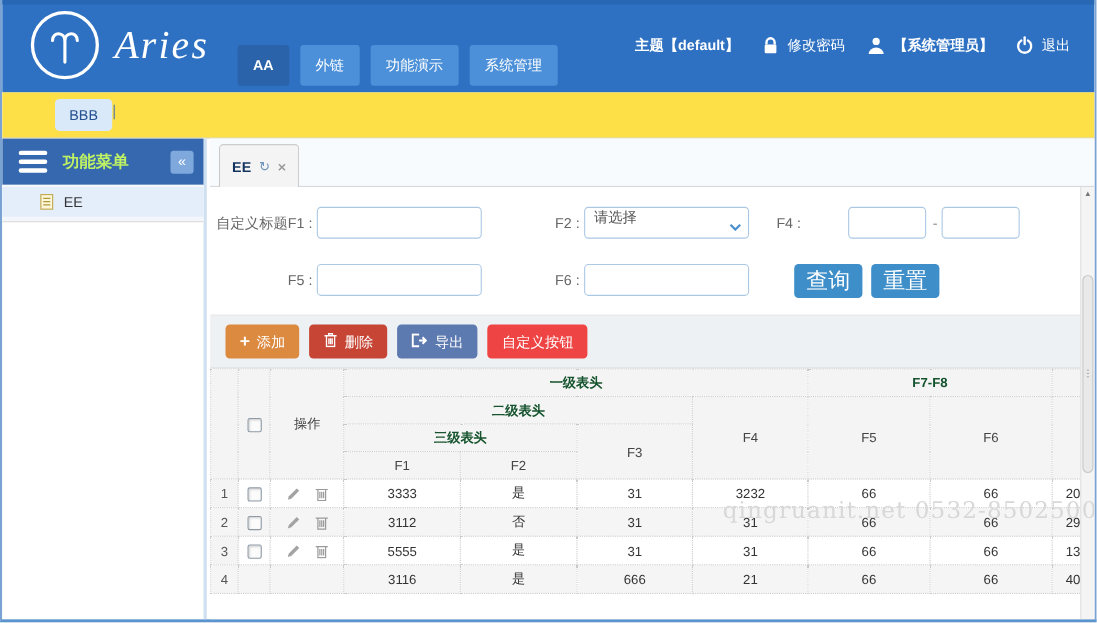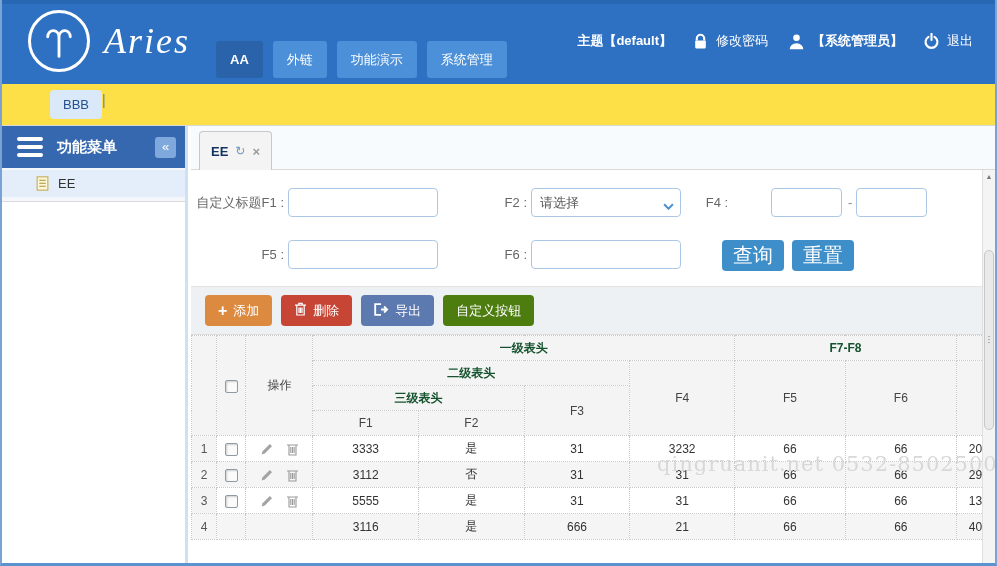--- a/index.html
+++ b/index.html
@@ -27,21 +27,21 @@
   .crumb-bar { position:absolute; left:0; top:84px; right:0; height:42px; background:#fde047; border-bottom:1px solid #d8d8d8; }
   .crumb-badge { position:absolute; left:48px; top:6px; height:29px; line-height:29px; padding:0 13px; background:#d9e9fa;
                  border-radius:4px; color:#24508f; font-size:13px; cursor:pointer; }
   .crumb-sep { position:absolute; left:100px; top:8px; color:#5f7fa5; font-size:14px; }
 
   
   .sidebar { position:absolute; left:0; top:126px; width:186px; bottom:0; background:#fff; border-right:3px solid #cfe0f0; }
   .sidebar-header { height:42px; background:#3568ae; display:flex; align-items:center; padding:0 9px; }
   .hamburger { width:26px; display:flex; flex-direction:column; gap:4px; margin-left:6px; cursor:pointer; }
   .hamburger i { display:block; height:4px; background:#fff; border-radius:2px; }
-  .sidebar-title { flex:1; color:#ffffff; font-size:15px; font-weight:bold; margin-left:14px; }
+  .sidebar-title { flex:1; color:#bef264; font-size:15px; font-weight:bold; margin-left:14px; }
   .collapse-btn { width:21px; height:21px; background:#7fa8dc; border-radius:3px; color:#fff; font-size:13px; line-height:20px;
                   text-align:center; cursor:pointer; }
   .tree { background:#f3f6fa; border-bottom:1px solid #dcdcdc; padding:2px 0 4px 0; }
   .tree-row { height:27px; display:flex; align-items:center; font-size:13px; color:#333; cursor:pointer; }
   .tree-row.folder { padding-left:7px; }
   .tree-row.leaf { padding-left:34px; background:#e4eefb; }
   .caret { width:0; height:0; border-left:5px solid transparent; border-right:5px solid transparent; border-top:6px solid #3c3c3c;
            margin-right:5px; transform:rotate(-20deg); }
   .tree-icon { width:17px; height:15px; margin-right:5px; }
 
@@ -56,21 +56,21 @@
 
   .panel { position:absolute; left:0; right:13px; top:44px; bottom:0; overflow:hidden; background:#fff; }
   .github-bar { height:45px; border-bottom:1px solid #e0e0e0; display:flex; align-items:center; padding-left:52px;
                 font-family:"DejaVu Sans Mono", monospace; font-size:13px; color:#333; }
 
   .form-area { position:relative; height:117px; border-bottom:1px solid #e4e4e4; font-size:13px; color:#666; }
   .f-label { position:absolute; text-align:right; height:30px; line-height:30px; }
   .f-input { position:absolute; height:29px; border:1px solid #abc8e4; border-radius:4px; background:#fff; padding:0 7px;
              font-size:13px; color:#333; font-family:"Liberation Sans", sans-serif; outline:none; }
   .f-select { position:absolute; height:29px; border:1px solid #abc8e4; border-radius:4px; background:#fff;
-              display:flex; align-items:center; padding-left:8px; color:#555; cursor:pointer; }
+              display:flex; align-items:flex-start; padding-left:8px; color:#555; cursor:pointer; }
   .f-select .chev { position:absolute; right:6px; top:9px; }
   .dash { position:absolute; color:#888; height:30px; line-height:30px; }
   .btn-blue { position:absolute; width:62px; height:31px; background:#3e8ec9; color:#fff; border:none; border-radius:4px;
               font-size:20px; cursor:pointer; font-family:"Liberation Sans", sans-serif; }
 
   .toolbar { height:48px; background:#eef1f4; border-bottom:1px solid #dcdcdc; display:flex; align-items:center;
              padding-left:14px; gap:9px; }
   .tb-btn { height:31px; padding:0 13px; border:none; border-radius:4px; color:#fff; font-size:13px; display:flex;
             align-items:center; gap:6px; cursor:pointer; font-family:"Liberation Sans", sans-serif; }
   .tb-plus { font-size:16px; font-weight:bold; line-height:1; }
@@ -239,21 +239,21 @@
         </button>
         <button class="tb-btn" style="background:#5c79b0;">
           <span>
             <svg width="15" height="13" viewBox="0 0 16 14">
                 <path d="M7.5 1.2 H1.2 v11.6 h6.3" stroke="#fff" stroke-width="2" fill="none"></path>
                 <path d="M7.5 7 h6.5 m-3.2 -3.2 l3.2 3.2 -3.2 3.2" stroke="#fff" stroke-width="2" fill="none"></path>
               </svg>
           </span>
           <span>导出</span>
         </button>
-        <button class="tb-btn" style="background:#4d7c0f;">
+        <button class="tb-btn" style="background:#ef4444;">
           <span>自定义按钮</span>
         </button>
       </div>
 
       <div class="table-wrap">
         <table class="grid">
           <colgroup>
             <col style="width:24px">
               <col style="width:28px">
               <col style="width:64px">

